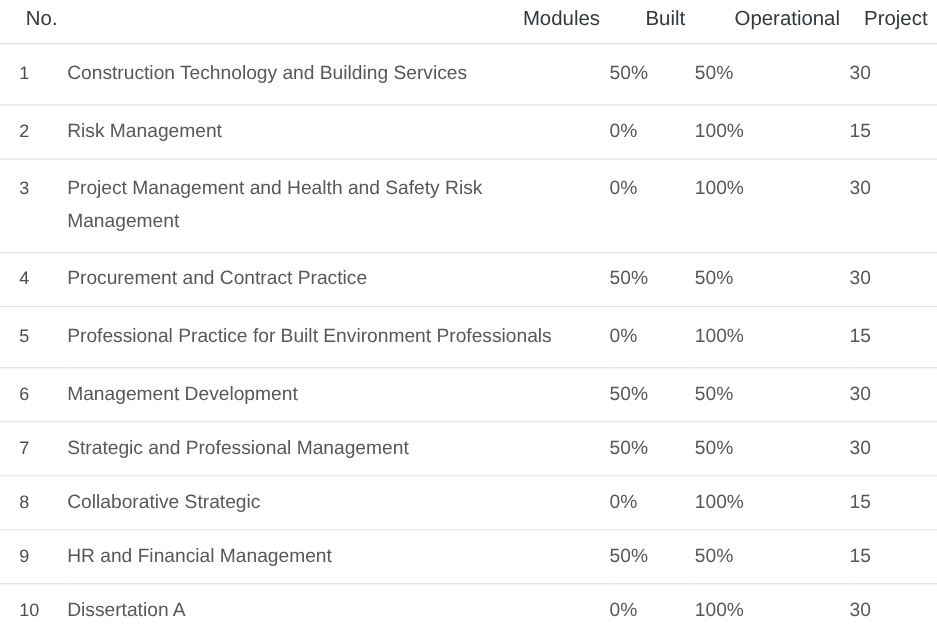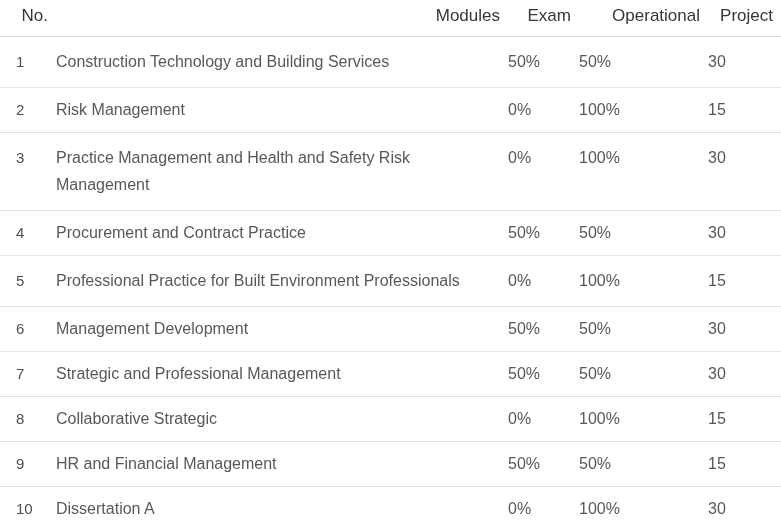--- a/index.html
+++ b/index.html
@@ -90,21 +90,21 @@
     <col class="c-no">
     <col class="c-module">
     <col class="c-exam">
     <col class="c-cw">
     <col class="c-credit">
   </colgroup>
   <thead>
     <tr>
       <th class="first-col">No.</th>
       <th>Modules</th>
-      <th>Exam</th>
+      <th>Built</th>
       <th>Operational</th>
       <th>Project</th>
     </tr>
   </thead>
   <tbody id="table-body">
       <tr class="tall">
         <td class="cell-no first-col">1</td>
         <td class="cell-module">Construction Technology and Building Services</td>
         <td class="cell-exam">50%</td>
         <td class="cell-coursework">50%</td>
@@ -112,21 +112,21 @@
       </tr>
       <tr>
         <td class="cell-no first-col">2</td>
         <td class="cell-module">Risk Management</td>
         <td class="cell-exam">0%</td>
         <td class="cell-coursework">100%</td>
         <td class="cell-credit">15</td>
       </tr>
       <tr class="tall">
         <td class="cell-no first-col">3</td>
-        <td class="cell-module">Practice Management and Health and Safety Risk Management</td>
+        <td class="cell-module">Project Management and Health and Safety Risk Management</td>
         <td class="cell-exam">0%</td>
         <td class="cell-coursework">100%</td>
         <td class="cell-credit">30</td>
       </tr>
       <tr>
         <td class="cell-no first-col">4</td>
         <td class="cell-module">Procurement and Contract Practice</td>
         <td class="cell-exam">50%</td>
         <td class="cell-coursework">50%</td>
         <td class="cell-credit">30</td>

